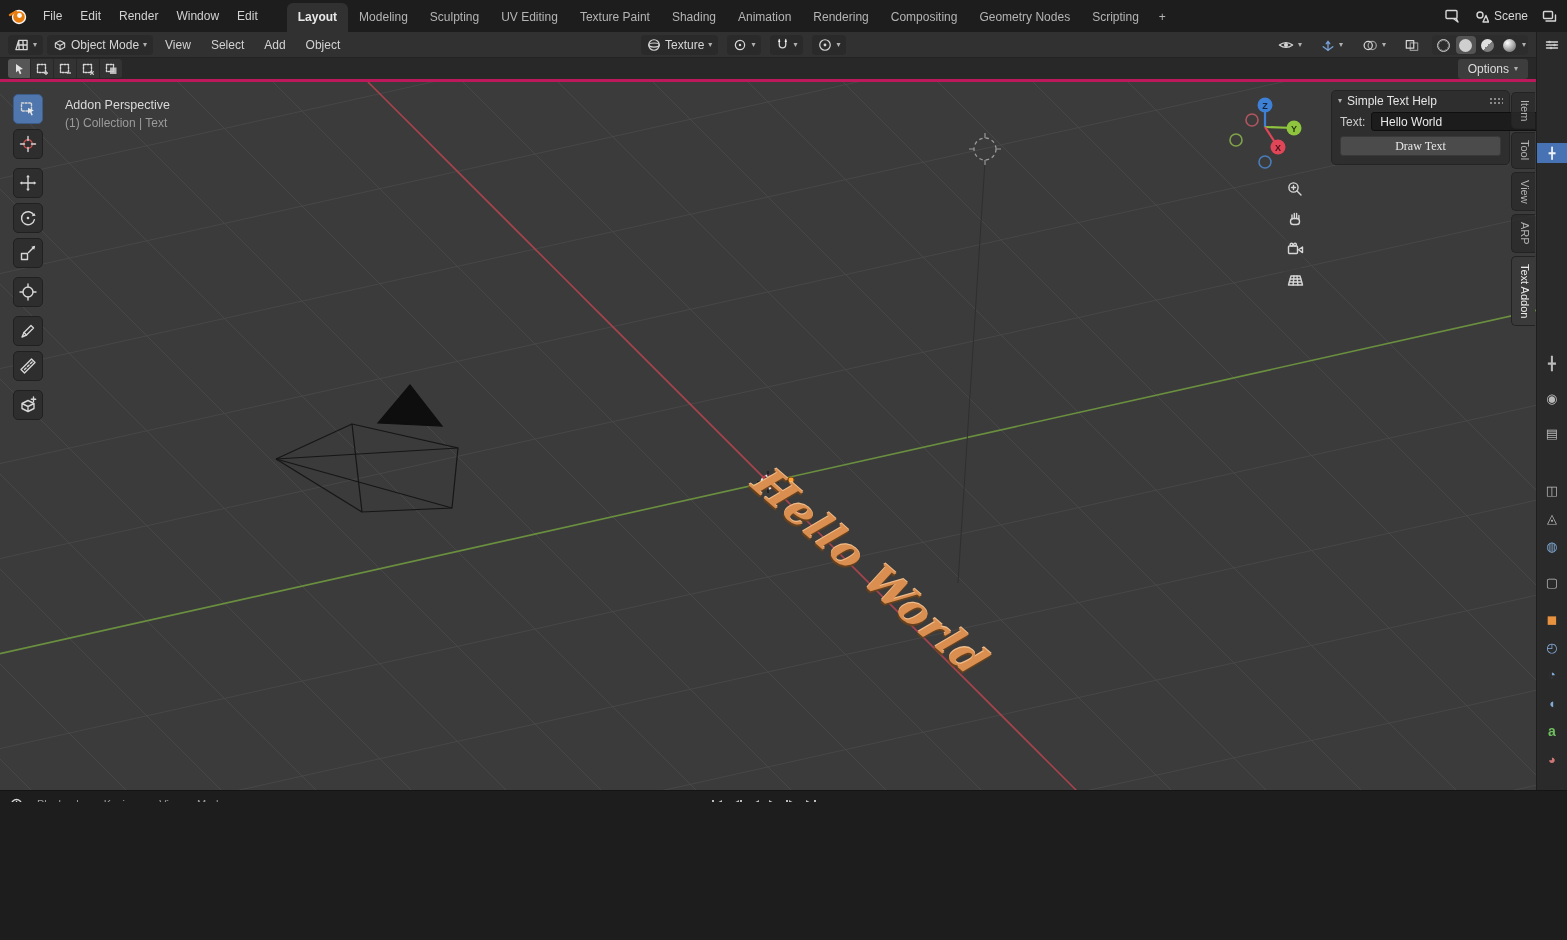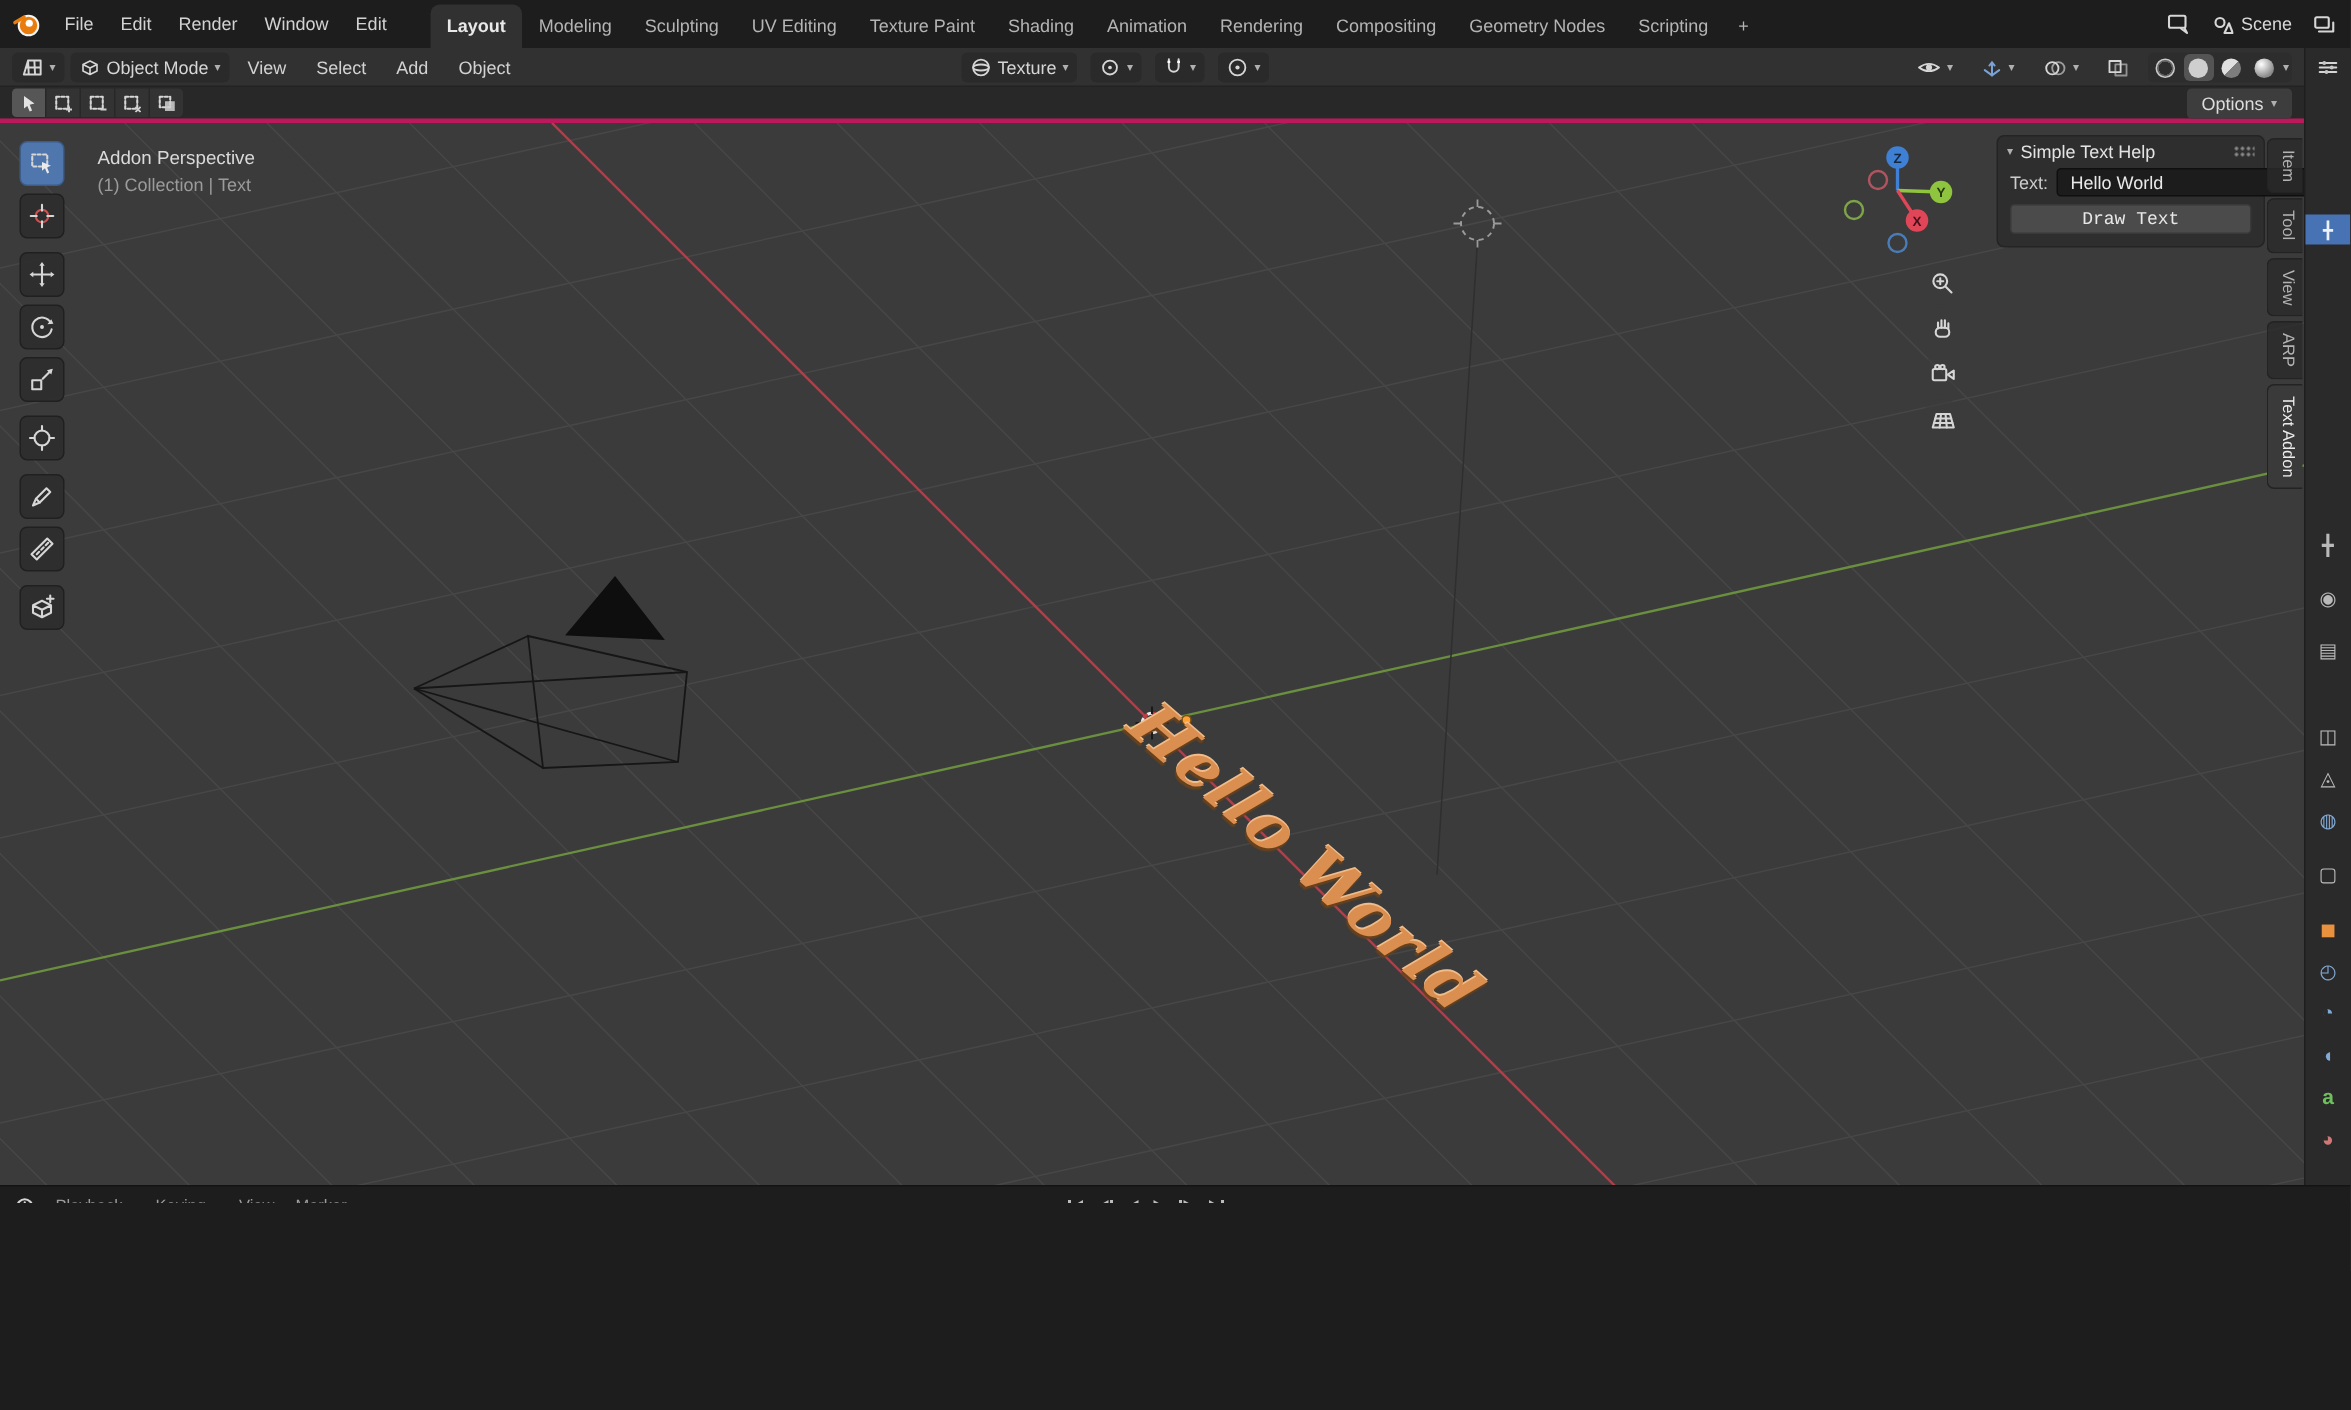--- a/index.html
+++ b/index.html
@@ -71,21 +71,21 @@
   
   .npanel { position:absolute; left:1331px; top:8px; width:179px; background:rgba(45,45,45,0.97); border:1px solid #242424; border-radius:5px; z-index:5; }
   .np-head { display:flex; align-items:center; gap:5px; padding:3px 6px 2px; color:#e4e4e4; }
   .np-grip { margin-left:auto; width:14px; height:8px;
     background-image:radial-gradient(#8a8a8a 1px, transparent 1.2px);
     background-size:4px 4px; }
   .np-row { display:flex; align-items:center; gap:6px; padding:2px 8px 3px; }
   .np-label { color:#cccccc; }
   .np-input { flex:1; height:19px; background:#1c1c1c; border:1px solid #0f0f0f; border-radius:3px; color:#e9e9e9; font-size:12px; padding:0 8px; font-family:"Liberation Sans",sans-serif; }
   .np-btnrow { padding:2px 8px 8px; }
-  .np-button { width:100%; height:20px; background:#4b4b4b; border:1px solid #393939; border-radius:3px; color:#e8e8e8; font-size:12px; font-family:Liberation Mono, monospace; }
+  .np-button { width:100%; height:20px; background:#4b4b4b; border:1px solid #393939; border-radius:3px; color:#e8e8e8; font-size:12px; font-family:Liberation Serif, serif; }
 
   .ntabs { position:absolute; left:1511px; top:10px; width:24px; display:flex; flex-direction:column; gap:3px; z-index:5; }
   .ntab { writing-mode:vertical-rl; padding:7px 4px; background:#2b2b2bcc; border:1px solid #232323; border-right:none; border-radius:5px 0 0 5px; color:#b3b3b3; font-size:11px; text-align:center; }
   .ntab.active { background:#3a3a3a; color:#ececec; }
 
   
   .props { position:absolute; top:32px; right:0; width:31px; height:896px; background:#2a2a2a; border-left:1px solid #1e1e1e; z-index:6; }
   .props-head-icon { position:absolute; top:7px; left:0; width:100%; text-align:center; color:#c7c7c7; font-size:12px; }
   .ptab { position:absolute; left:0; width:100%; height:26px; display:flex; align-items:center; justify-content:center; font-size:13px; line-height:1; }
   .ptab-active-slot { position:absolute; top:111px; left:0; width:100%; height:20px; background:#4772b3; display:flex; align-items:center; justify-content:center; color:#eef2f8; font-size:11px; }

